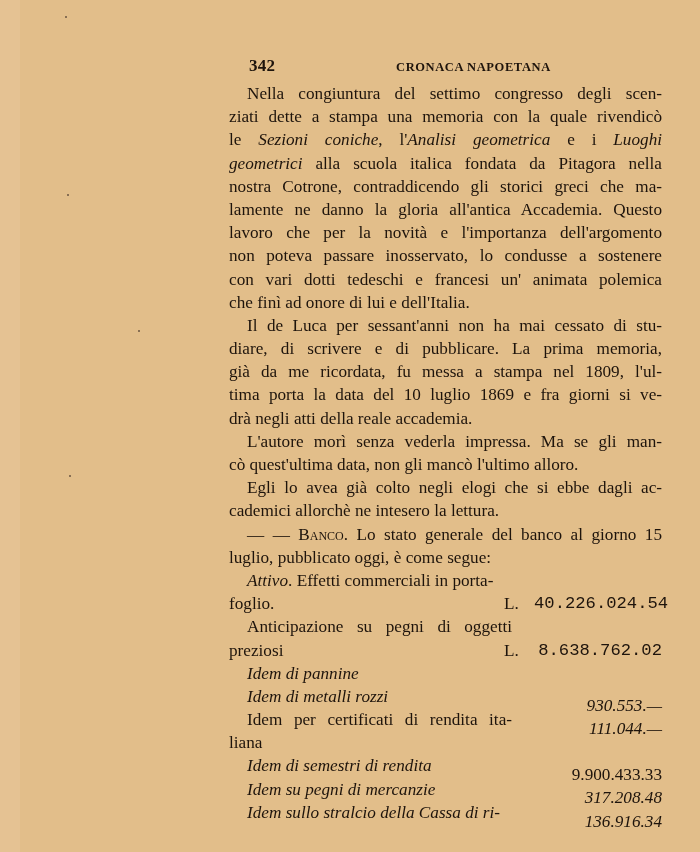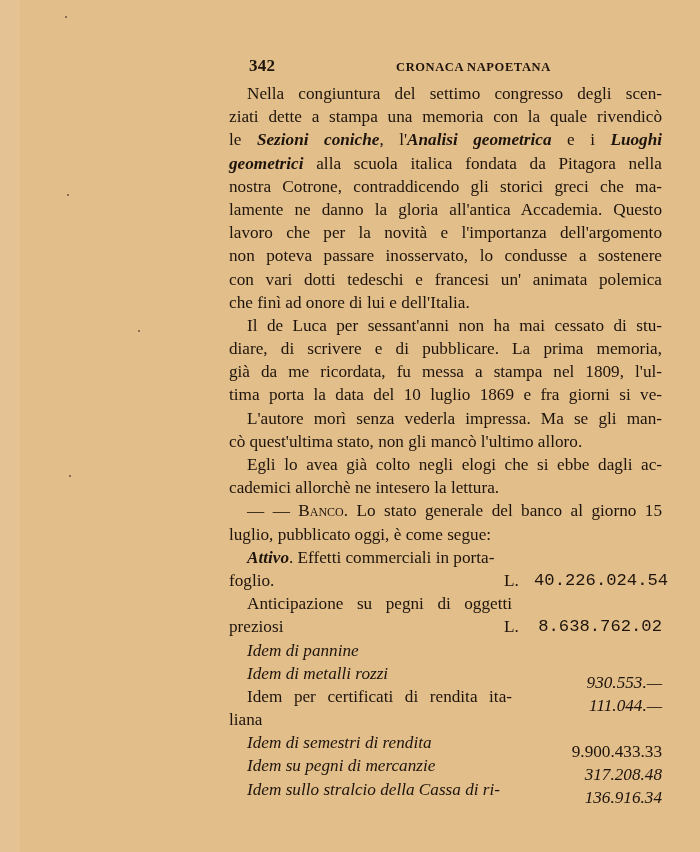--- a/index.html
+++ b/index.html
@@ -31,21 +31,21 @@
       font-size: 12.5px; font-weight: bold; letter-spacing: 0.6px; margin-left: 24px;
     }
     .line {
       font-size: 17.2px; line-height: 23.2px; height: 23.2px;
       white-space: nowrap; overflow: visible;
       text-align: justify; text-align-last: justify;
     }
     .line.last { text-align-last: left; }
     .indent { padding-left: 18px; }
     .indent2 { padding-left: 18px; font-style: italic; }
-    i { font-style: italic; font-weight: bold; }
+    i { font-style: italic; }
     .sc { font-variant: small-caps; }
     .row {
       display: flex; justify-content: space-between;
       font-size: 17.2px; line-height: 23.2px; height: 23.2px; white-space: nowrap;
     }
     .row .lab { }
     .row .amt { display: flex; gap: 0; }
     .row .cur { width: 30px; text-align: left; }
     .row .val { width: 128px; text-align: right; font-family: Liberation Mono, monospace; }
     .row .valonly { width: 158px; text-align: right; margin-top: 32px; }
@@ -77,25 +77,26 @@
     <div class="line">non poteva passare inosservato, lo condusse a sostenere</div>
     <div class="line">con vari dotti tedeschi e francesi un' animata polemica</div>
     <div class="line last">che finì ad onore di lui e dell'Italia.</div>
   </div>
 
   <div>
     <div class="line indent">Il de Luca per sessant'anni non ha mai cessato di stu-</div>
     <div class="line">diare, di scrivere e di pubblicare. La prima memoria,</div>
     <div class="line">già da me ricordata, fu messa a stampa nel 1809, l'ul-</div>
     <div class="line">tima porta la data del 10 luglio 1869 e fra giorni si ve-</div>
+    <div class="line last">drà negli atti della reale accademia.</div>
   </div>
 
   <div>
     <div class="line indent">L'autore morì senza vederla impressa. Ma se gli man-</div>
-    <div class="line last">cò quest'ultima stato, non gli mancò l'ultimo alloro.</div>
+    <div class="line last">cò quest'ultima data, non gli mancò l'ultimo alloro.</div>
   </div>
 
   <div>
     <div class="line indent">Egli lo avea già colto negli elogi che si ebbe dagli ac-</div>
     <div class="line last">cademici allorchè ne intesero la lettura.</div>
   </div>
 
   <div>
     <div class="line indent"><span>— — </span><span class="sc">Banco</span><span>. Lo stato generale del banco al giorno 15</span></div>
     <div class="line last">luglio, pubblicato oggi, è come segue:</div>

